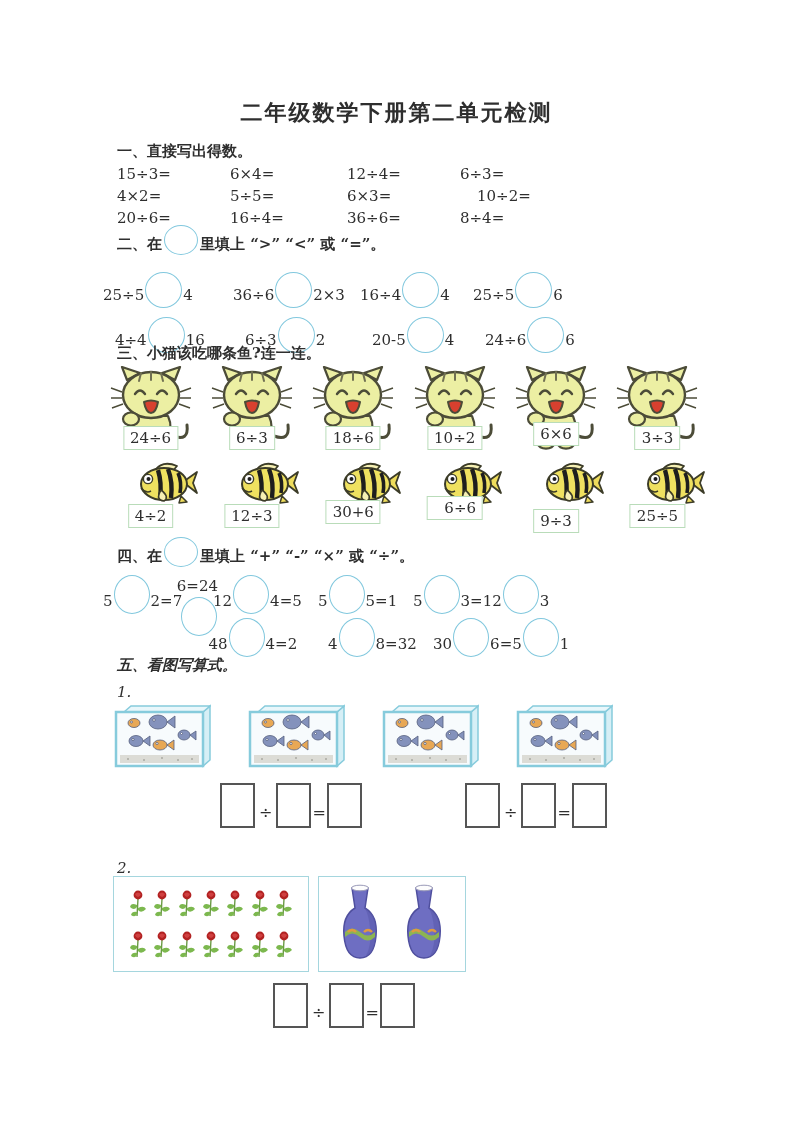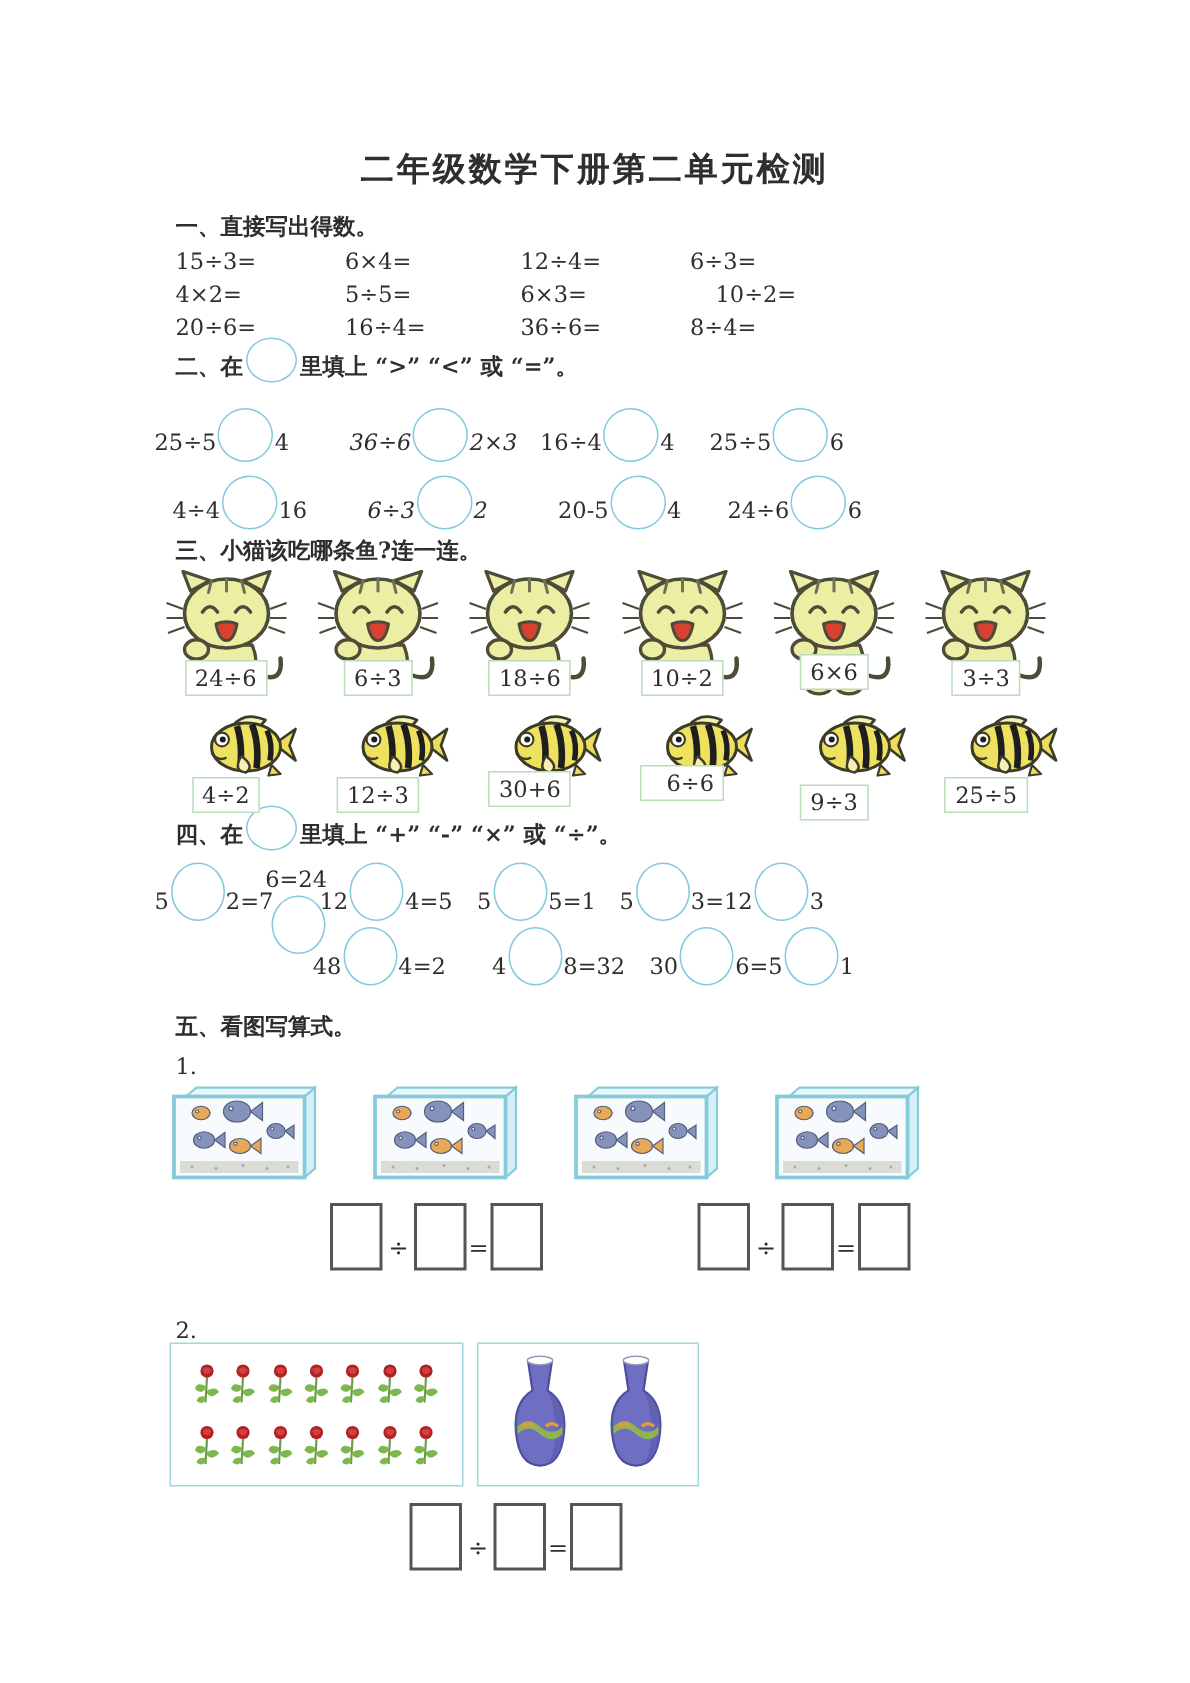--- a/index.html
+++ b/index.html
@@ -27,26 +27,26 @@
   
   .circ-header { display:flex; align-items:flex-end; padding-left:14px; font-size:15px; font-weight:600; line-height:20px; }
   .header-circle { width:34px; height:30px; border:1.6px solid #82c8de; border-radius:50%; margin:0 2px -1px 2px; flex:none; background:#fff; }
 
   
   #sec2 { position:absolute; left:103px; top:225px; width:640px; }
   .cmp-row { display:flex; align-items:flex-end; margin-top:12px; height:40px; }
   .cmp-row + .cmp-row { margin-top:5px;margin-left:12px; }
   .cmp-item { display:flex; align-items:flex-end; font-size:15px; line-height:21px; }
   .cmp-row .cmp-item:nth-child(1){ width:130px; }
-  .cmp-row .cmp-item:nth-child(2){ width:127px;font-style:italic; }
+  .cmp-row .cmp-item:nth-child(2){ width:127px; }
   .cmp-row .cmp-item:nth-child(3){ width:113px; }
   .cmp-circle { width:37px; height:36px; border:1.6px solid #82c8de; border-radius:50%; margin:0 1px -2px 1px; flex:none; background:#fff; }
 
   
-  #sec3 { position:absolute; left:100px; top:357px; width:608px; }
+  #sec3 { position:absolute; left:100px; top:343px; width:608px; }
   #sec3 .sheader { padding-left:17px; }
   .cats-row { display:flex; justify-content:space-between; margin-top:2px; padding:0 2px; }
   .cat-slot { position:relative; width:97px; height:86px; display:flex; justify-content:center; }
   .fishes-row { display:flex; justify-content:space-between; margin-top:8px; padding:0 2px; }
   .fish-slot { position:relative; width:97px; height:68px; display:flex; justify-content:flex-end; align-items:flex-start; }
   .figure-card {
     position:absolute; bottom:2px; left:50%; transform:translateX(-50%);
     background:#fff; border:1.5px solid #b9dcb9; padding:0 6px;
     font-size:15px; line-height:22px; white-space:nowrap; z-index:2;
   }
@@ -64,21 +64,21 @@
   .eq-item { display:flex; align-items:flex-end; font-size:15px; line-height:21px; }
   .eq-row1 .eq-item:nth-child(1){ width:110px; }
   .eq-row1 .eq-item:nth-child(2){ width:105px; }
   .eq-row1 .eq-item:nth-child(3){ width:95px; }
   .eq-row2 .eq-item:nth-child(1){ width:115px;flex-direction:column; }
   .eq-row2 .eq-item:nth-child(2){ width:110px; }
   .eq-row2 .eq-item:nth-child(3){ width:105px; }
   .eq-circle { width:36px; height:39px; border:1.6px solid #82c8de; border-radius:50%; margin:0 1px -2px 1px; flex:none; background:#fff; }
 
   
-  #sec5 { position:absolute; left:100px; top:674px; width:640px; height:400px; }
+  #sec5 { position:absolute; left:100px; top:655px; width:640px; height:400px;font-style:italic; }
   #sec5 .sheader { padding-left:17px; }
   .item-label { position:absolute; left:17px; font-size:15px; }
   #s5-label1 { top:28px; }
   #s5-label2 { top:204px; }
   .tanks-row { position:absolute; left:14px; top:48px; display:flex; gap:37px; }
   .box-group { position:absolute; display:flex; align-items:flex-end; }
   #bg1 { left:120px; top:128px; }
   #bg2 { left:365px; top:128px; }
   #bg3 { left:173px; top:328px; }
   .wbox { width:35px; height:45px; border:2px solid #555555; background:#fff; }

